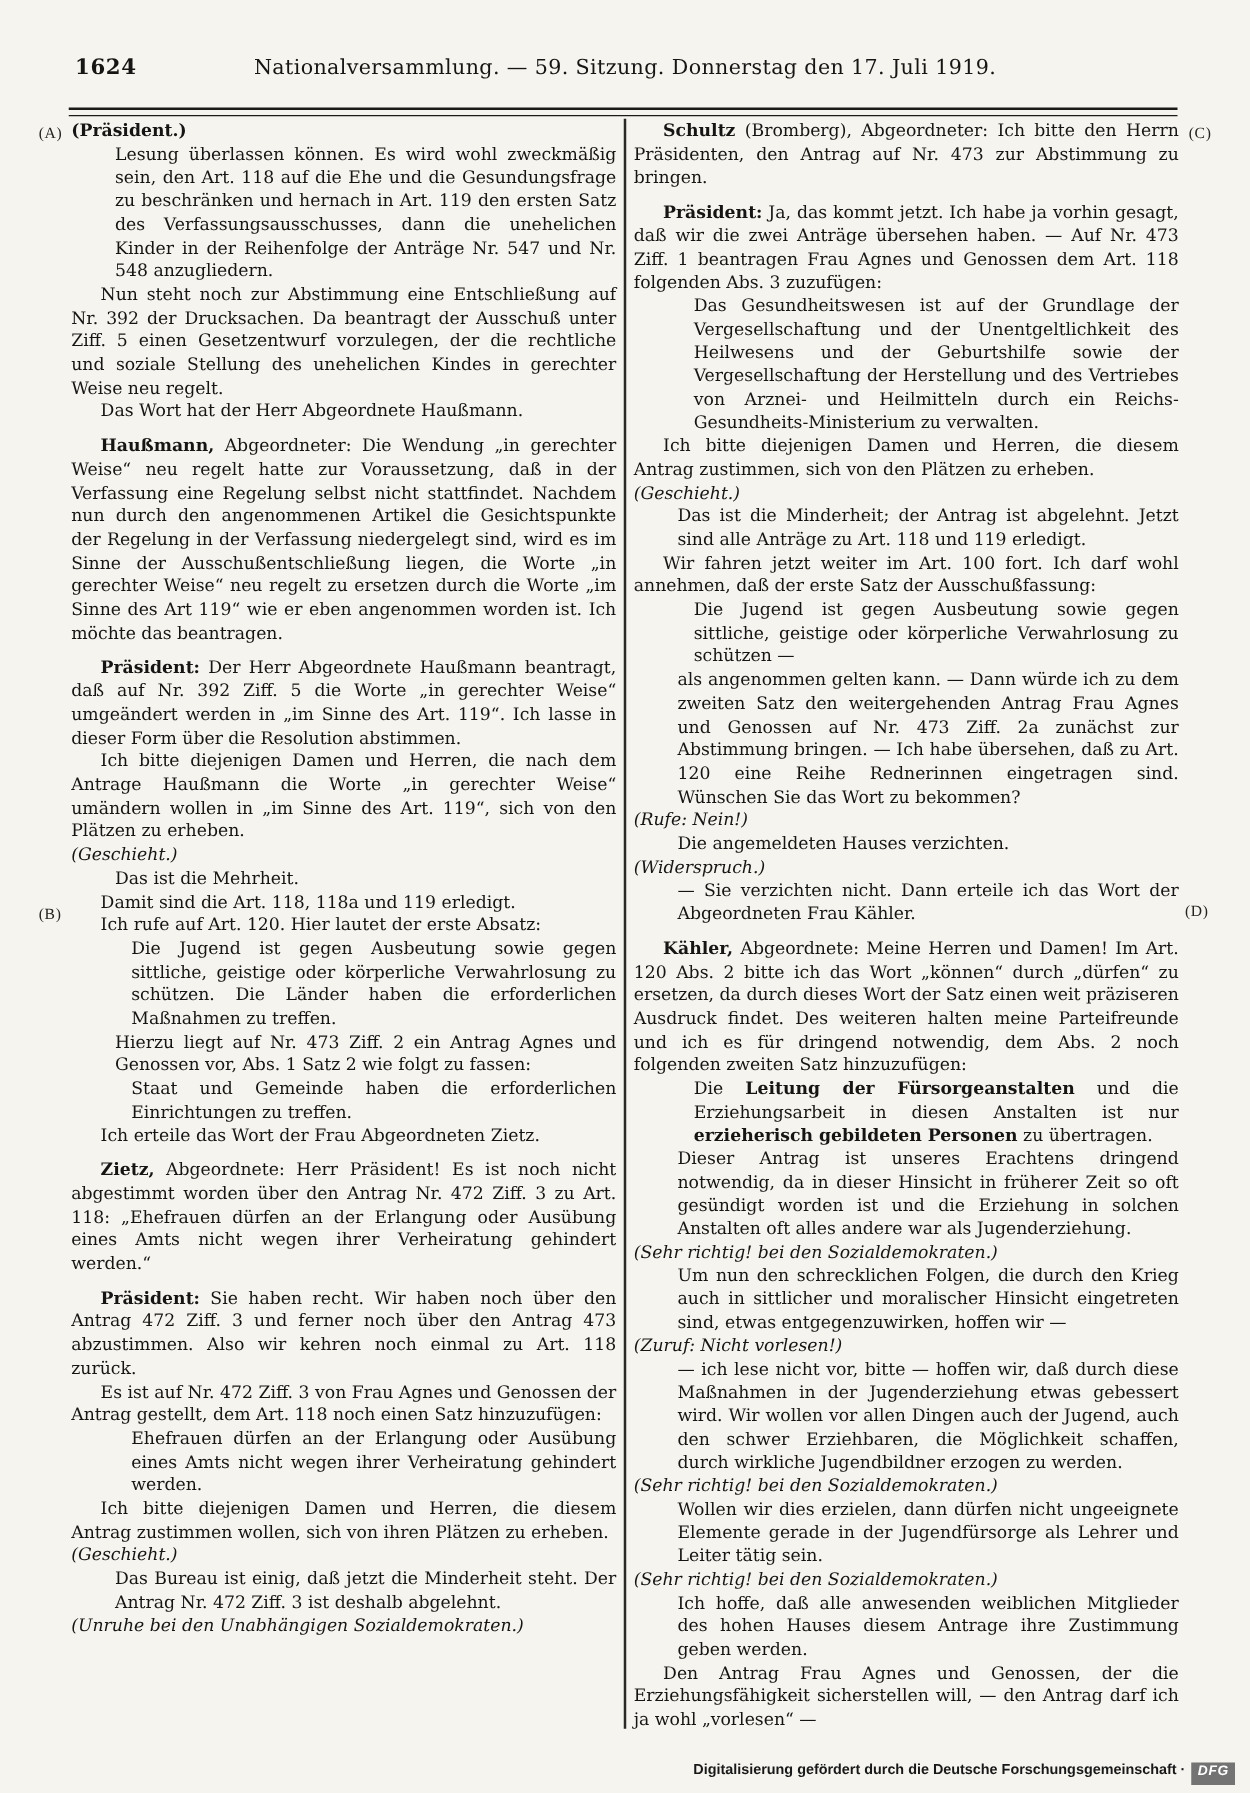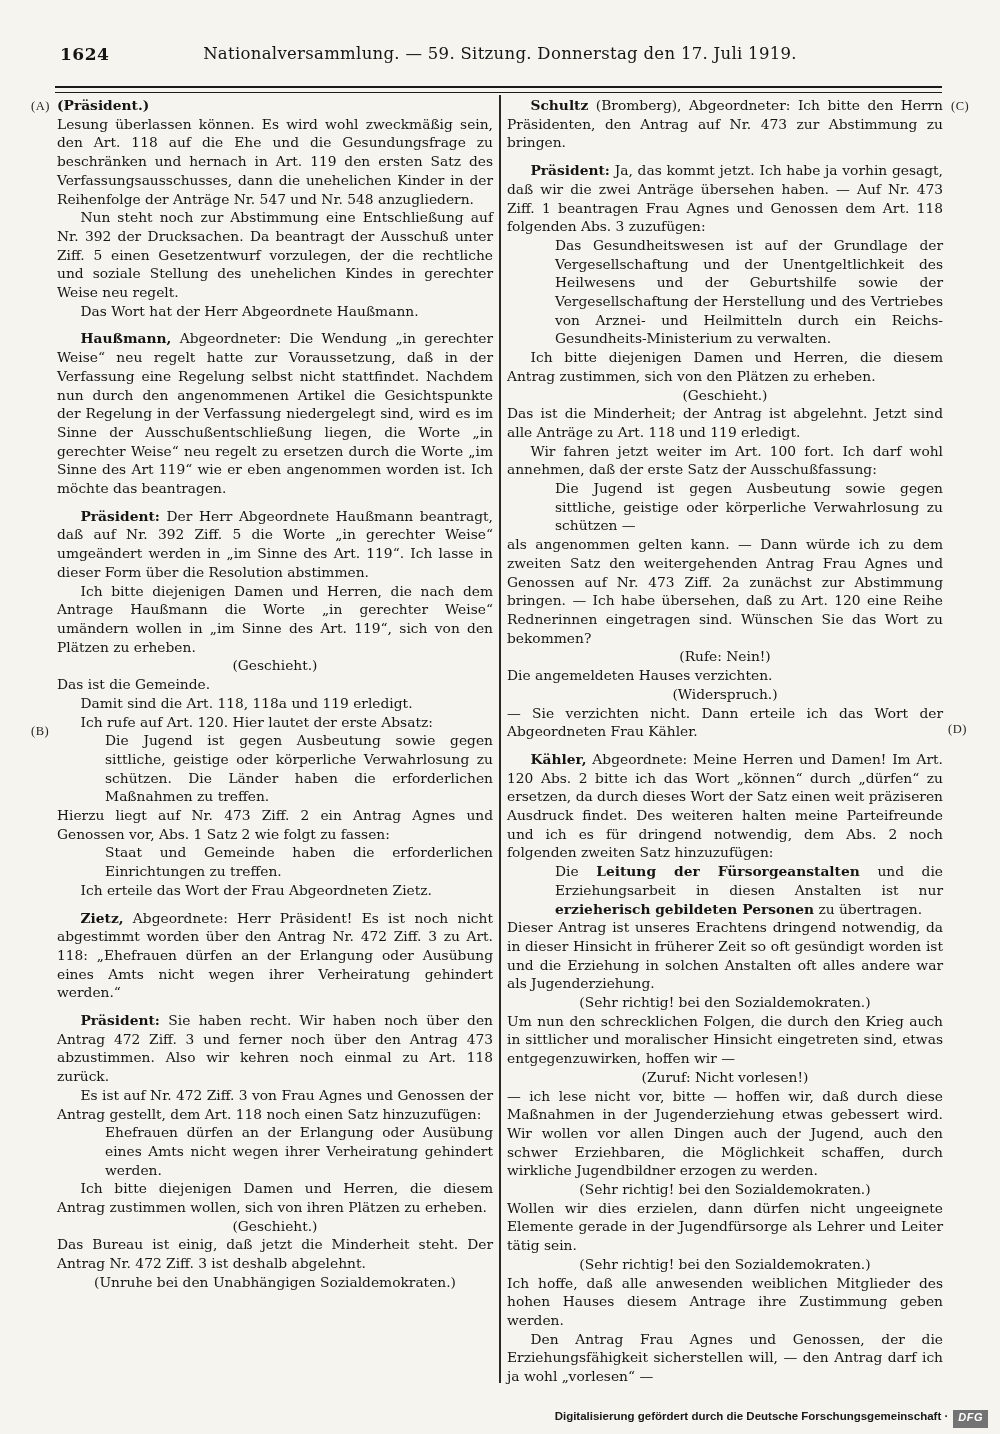--- a/index.html
+++ b/index.html
@@ -37,26 +37,26 @@
   #ml-d{left:948px;top:722px;}
   
   .col{
     position:absolute;top:96px;width:436px;
     font-size:13.8px;line-height:18.7px;text-align:justify;
   }
   #col-left{left:57px;}
   #col-right{left:507px;}
   .col p{margin:0;padding:0;}
   .col p.indent{text-indent:1.7em;}
-  .col p.noindent{text-indent:0;}
+  .col p.noindent{text-indent:0;margin-left:35px;}
   .col p.cont{font-weight:bold;text-indent:0;}
   .col p.speech{text-indent:1.7em;margin-top:9px;}
   .col > p.speech:first-child{margin-top:0;}
   .col p.quote{margin-left:48px;text-indent:0;}
-  .col p.center{text-align:center;text-indent:0;}
+  .col p.center{text-align:left;text-indent:0;font-style:italic;}
   .col b{font-weight:bold;}
   
   .footer{
     position:absolute;right:12px;bottom:6px;height:18px;
     font-family:"Liberation Sans",sans-serif;font-size:11.5px;font-weight:bold;
     color:#181818;display:flex;gap:5px;
   }
   .dfg-logo{
     display:inline-block;background:#16338e;color:#ffffff;
     font-style:italic;font-weight:bold;font-size:11px;
@@ -78,21 +78,21 @@
 
 <div class="col" id="col-left">
     <p class="cont"><b>(Präsident.)</b></p>
     <p class="noindent"><span>Lesung überlassen können.  Es wird wohl zweckmäßig sein, den Art. 118 auf die Ehe und die Gesundungsfrage zu beschränken und hernach in Art. 119 den ersten Satz des Verfassungsausschusses, dann die unehelichen Kinder in der Reihenfolge der Anträge Nr. 547 und Nr. 548 anzugliedern.</span></p>
     <p class="indent"><span>Nun steht noch zur Abstimmung eine Entschließung auf Nr. 392 der Drucksachen.  Da beantragt der Ausschuß unter Ziff. 5 einen Gesetzentwurf vorzulegen, der die rechtliche und soziale Stellung des unehelichen Kindes in gerechter Weise neu regelt.</span></p>
     <p class="indent"><span>Das Wort hat der Herr Abgeordnete Haußmann.</span></p>
     <p class="speech"><b>Haußmann,</b><span> Abgeordneter: Die Wendung „in gerechter Weise“ neu regelt hatte zur Voraussetzung, daß in der Verfassung eine Regelung selbst nicht stattfindet. Nachdem nun durch den angenommenen Artikel die Gesichtspunkte der Regelung in der Verfassung niedergelegt sind, wird es im Sinne der Ausschußentschließung liegen, die Worte „in gerechter Weise“ neu regelt zu ersetzen durch die Worte „im Sinne des Art 119“ wie er eben angenommen worden ist.  Ich möchte das beantragen.</span></p>
     <p class="speech"><b>Präsident:</b><span> Der Herr Abgeordnete Haußmann beantragt, daß auf Nr. 392 Ziff. 5 die Worte „in gerechter Weise“ umgeändert werden in „im Sinne des Art. 119“. Ich lasse in dieser Form über die Resolution abstimmen.</span></p>
     <p class="indent"><span>Ich bitte diejenigen Damen und Herren, die nach dem Antrage Haußmann die Worte „in gerechter Weise“ umändern wollen in „im Sinne des Art. 119“, sich von den Plätzen zu erheben.</span></p>
     <p class="center"><span>(Geschieht.)</span></p>
-    <p class="noindent"><span>Das ist die Gemeinde.</span></p>
+    <p class="noindent"><span>Das ist die Mehrheit.</span></p>
     <p class="indent"><span>Damit sind die Art. 118, 118a und 119 erledigt.</span></p>
     <p class="indent"><span>Ich rufe auf Art. 120.  Hier lautet der erste Absatz:</span></p>
     <p class="quote"><span>Die Jugend ist gegen Ausbeutung sowie gegen sittliche, geistige oder körperliche Verwahrlosung zu schützen.  Die Länder haben die erforderlichen Maßnahmen zu treffen.</span></p>
     <p class="noindent"><span>Hierzu liegt auf Nr. 473 Ziff. 2 ein Antrag Agnes und Genossen vor, Abs. 1 Satz 2 wie folgt zu fassen:</span></p>
     <p class="quote"><span>Staat und Gemeinde haben die erforderlichen Einrichtungen zu treffen.</span></p>
     <p class="indent"><span>Ich erteile das Wort der Frau Abgeordneten Zietz.</span></p>
     <p class="speech"><b>Zietz,</b><span> Abgeordnete: Herr Präsident!  Es ist noch nicht abgestimmt worden über den Antrag Nr. 472 Ziff. 3 zu Art. 118: „Ehefrauen dürfen an der Erlangung oder Ausübung eines Amts nicht wegen ihrer Verheiratung gehindert werden.“</span></p>
     <p class="speech"><b>Präsident:</b><span> Sie haben recht.  Wir haben noch über den Antrag 472 Ziff. 3 und ferner noch über den Antrag 473 abzustimmen.  Also wir kehren noch einmal zu Art. 118 zurück.</span></p>
     <p class="indent"><span>Es ist auf Nr. 472 Ziff. 3 von Frau Agnes und Genossen der Antrag gestellt, dem Art. 118 noch einen Satz hinzuzufügen:</span></p>
     <p class="quote"><span>Ehefrauen dürfen an der Erlangung oder Ausübung eines Amts nicht wegen ihrer Verheiratung gehindert werden.</span></p>

